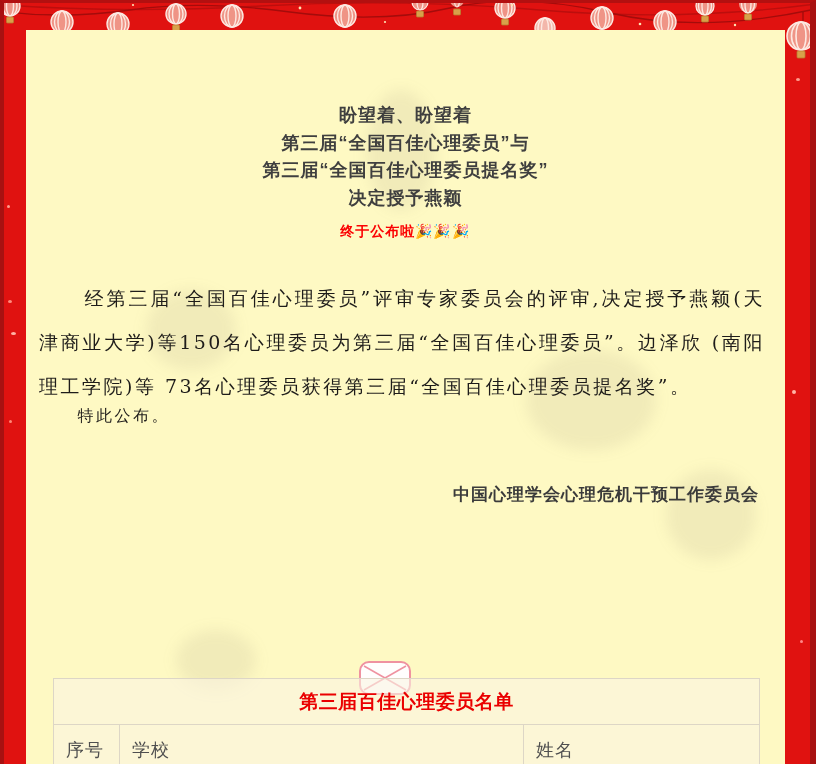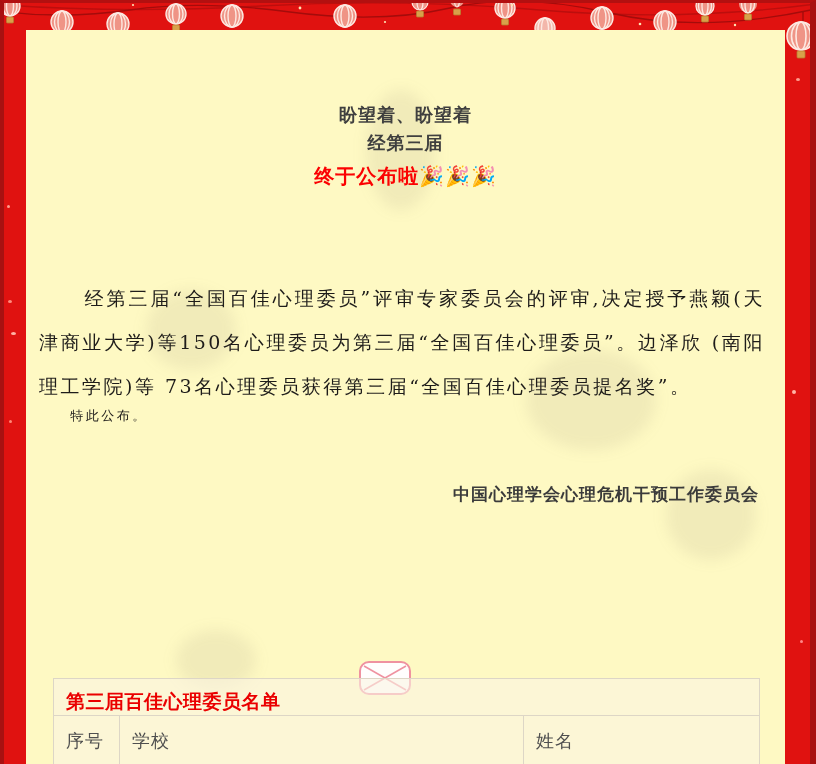--- a/index.html
+++ b/index.html
@@ -21,54 +21,54 @@
   
   .smudge{position:absolute;border-radius:50%;filter:blur(7px);background:rgba(125,115,100,.10);}
 
   
   .titles{position:absolute;top:72px;left:0;right:0;text-align:center;}
   .title-line{
     font-size:18px;font-weight:700;color:#3f3f3f;line-height:27.5px;
     letter-spacing:1px;
   }
   .highlight-line{
-    font-size:20px;font-weight:700;color:#fb0202;line-height:30px;margin-top:4px;
+    font-size:14px;font-weight:700;color:#fb0202;line-height:30px;margin-top:4px;
     letter-spacing:1px;
   }
 
   
   .para{
     position:absolute;top:246px;left:13px;right:20px;
     font-family:"DejaVu Serif", serif;
     font-size:19px;color:#1e1c1a;line-height:44px;letter-spacing:2.5px;
     text-align:justify;text-indent:2.4em;margin:0;
   }
   .closing{
     position:absolute;top:364px;left:13px;right:12px;
     font-family:"DejaVu Serif", serif;
-    font-size:13px;color:#1e1c1a;line-height:44px;letter-spacing:2.5px;
+    font-size:16px;color:#1e1c1a;line-height:44px;letter-spacing:2.5px;
     text-indent:2.4em;margin:0;
   }
 
   
   .signature{position:absolute;top:450px;right:26px;left:0;text-align:right;}
   .sig-line{font-size:17px;font-weight:700;color:#3b3b3b;line-height:30px;letter-spacing:1px;}
 
   
   .envelope-wrap{position:absolute;top:630px;left:0;right:0;text-align:center;}
   .envelope-wrap svg{display:inline-block;transform:translateX(-21px);}
 
   
   .list-section{
     position:absolute;top:648px;left:27px;width:707px;
     border:1px solid #ddd6c6;background:rgba(250,243,226,.6);
     box-sizing:border-box;
   }
   .list-title-row{
-    padding:10px 12px 0 12px;border-bottom:1px solid #ddd6c6;
+    padding:10px 12px 9px 12px;border-bottom:1px solid #ddd6c6;text-align:center;
   }
   .list-title{font-size:19px;font-weight:700;color:#ea0000;letter-spacing:.5px;}
   .header-row{display:flex;height:60px;}
   .hcell{
     box-sizing:border-box;padding:13px 12px;font-size:18px;color:#4f4f4f;
     letter-spacing:1px;
   }
   .hcell.c1{width:66px;border-right:1px solid #ddd6c6;}
   .hcell.c2{width:404px;border-right:1px solid #ddd6c6;}
   .hcell.c3{flex:1;}
@@ -211,21 +211,23 @@
 <div class="content-area">
 
   <div class="smudge" style="left:340px;top:60px;width:70px;height:120px;"></div>
   <div class="smudge" style="left:500px;top:320px;width:130px;height:100px;"></div>
   <div class="smudge" style="left:120px;top:260px;width:90px;height:80px;"></div>
   <div class="smudge" style="left:640px;top:440px;width:90px;height:90px;"></div>
   <div class="smudge" style="left:150px;top:600px;width:80px;height:60px;"></div>
 
   <div class="titles">
     <div class="title-line">盼望着、盼望着</div>
-    <div class="title-line">经第三届</div>
+    <div class="title-line">第三届“全国百佳心理委员”与</div>
+    <div class="title-line">第三届“全国百佳心理委员提名奖”</div>
+    <div class="title-line">决定授予燕颖</div>
     <div class="highlight-line">终于公布啦🎉🎉🎉</div>
   </div>
 
   <p class="para">经第三届“全国百佳心理委员”评审专家委员会的评审,决定授予燕颖(天津商业大学)等150名心理委员为第三届“全国百佳心理委员”。边泽欣 (南阳理工学院)等 73名心理委员获得第三届“全国百佳心理委员提名奖”。</p>
   <p class="closing">特此公布。</p>
 
   <div class="signature">
     <div class="sig-line">中国心理学会心理危机干预工作委员会</div>
   </div>
 

